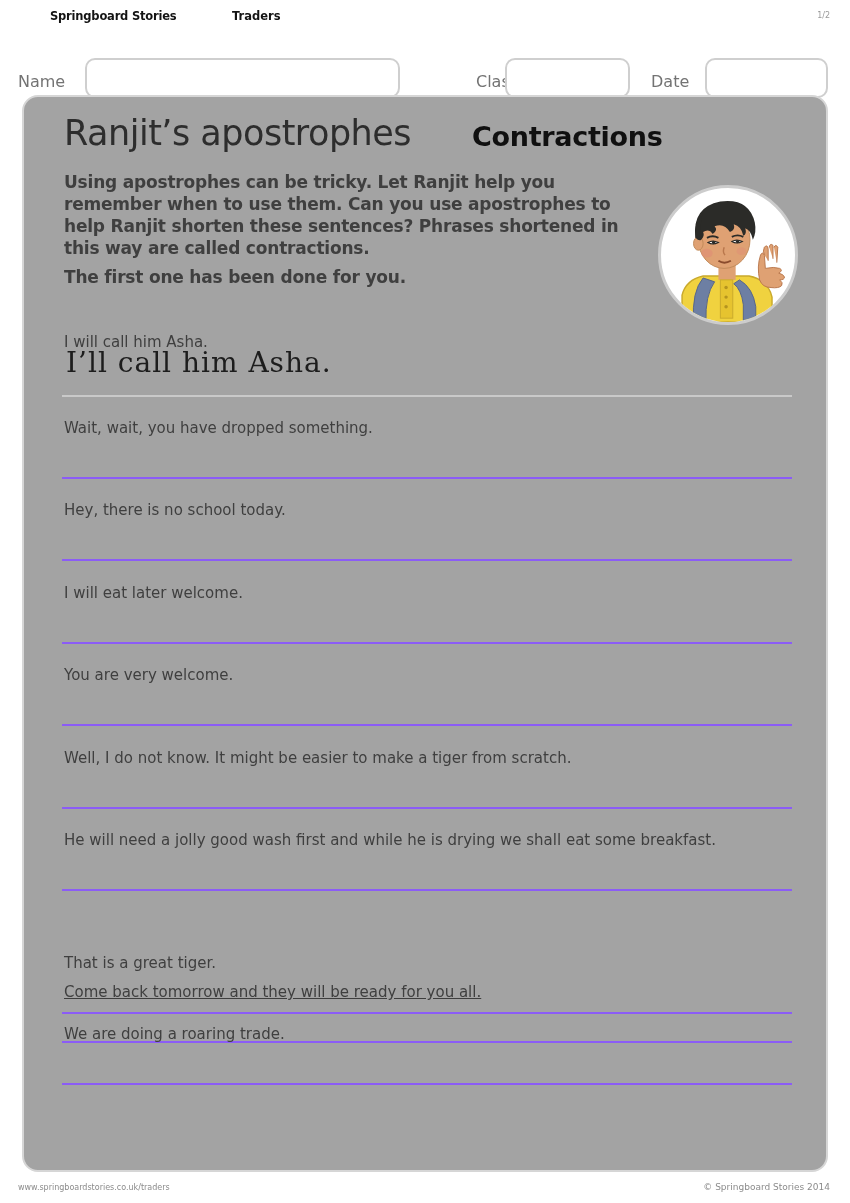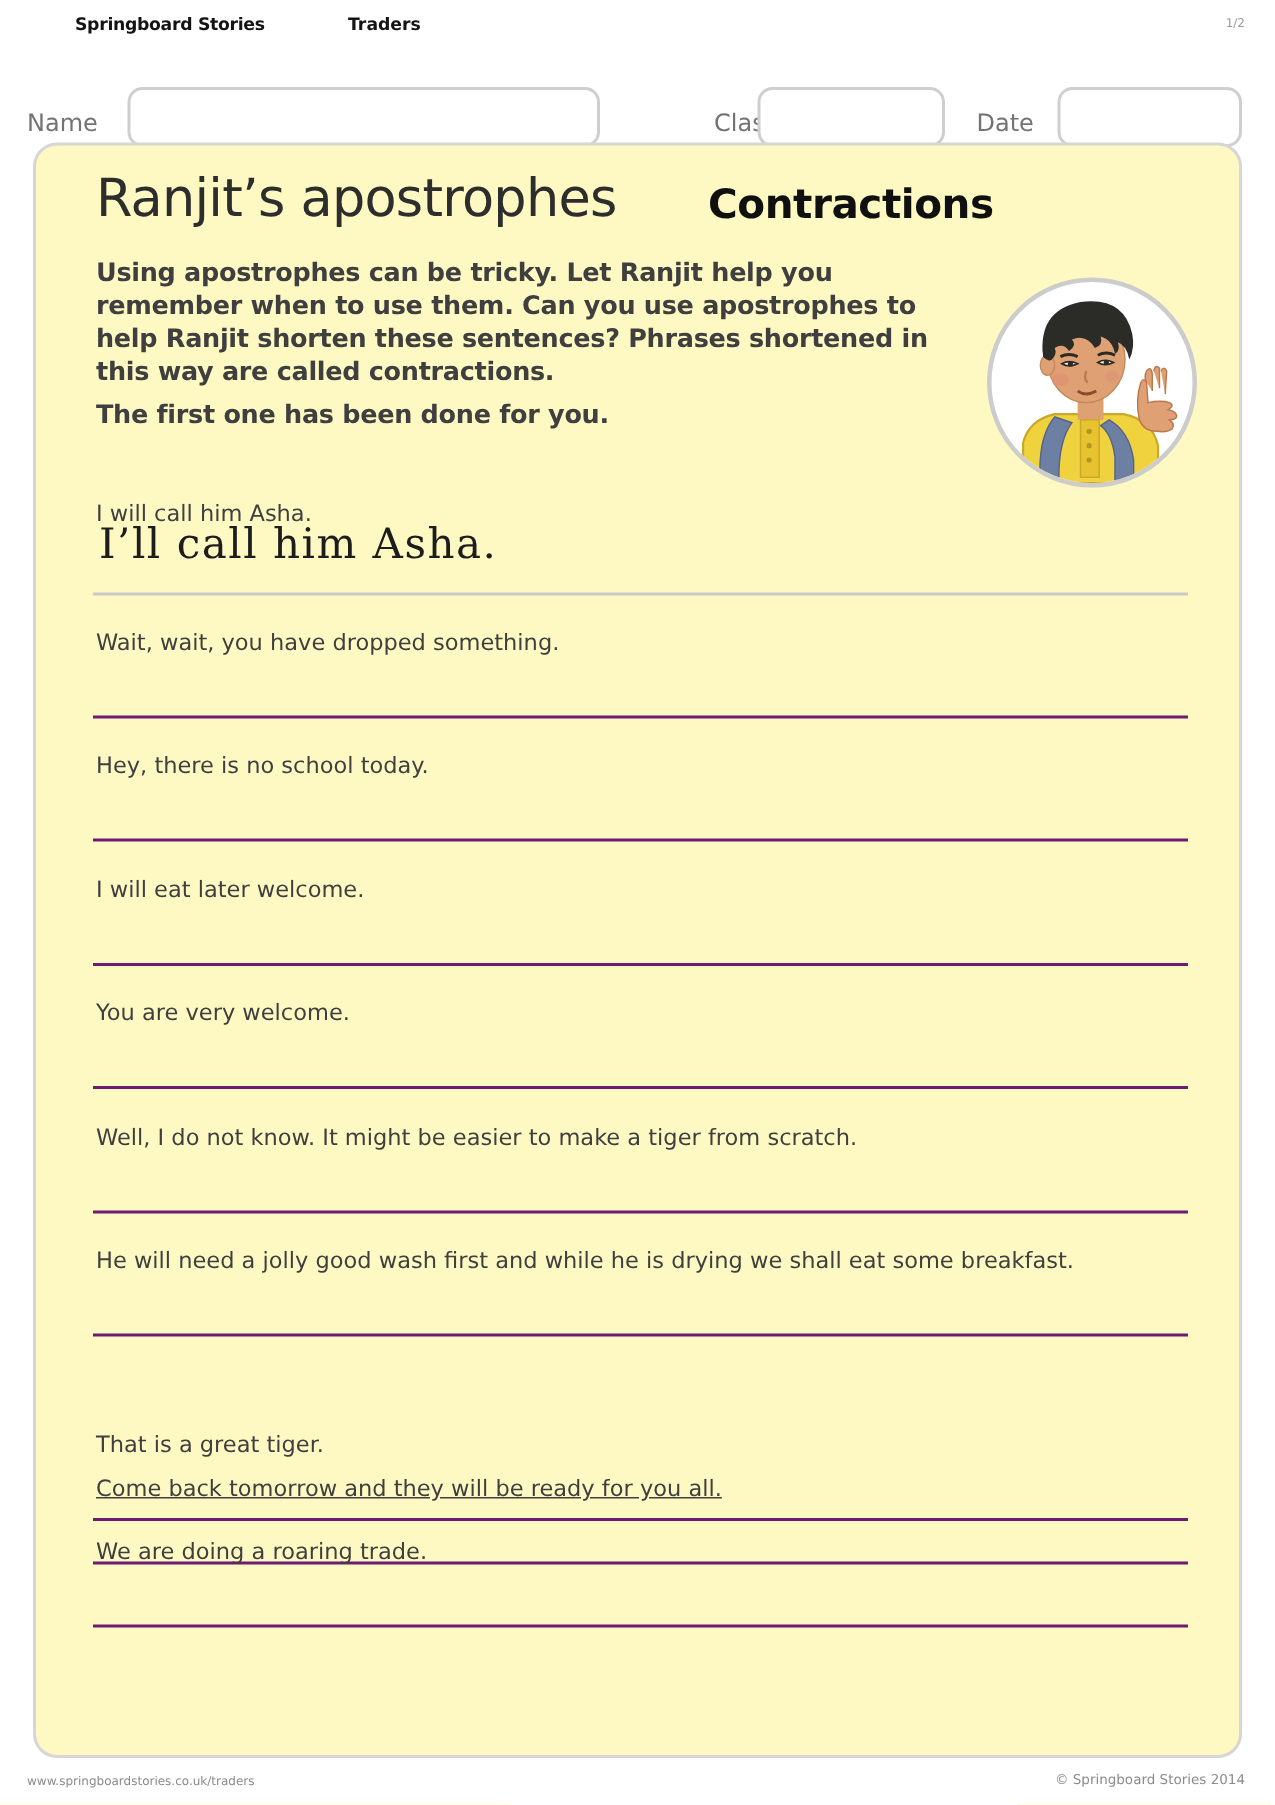--- a/index.html
+++ b/index.html
@@ -26,21 +26,21 @@
   .label-date  { left: 651px; }
   .field-box { position: absolute; top: 2px; height: 40px; background: #fff; border: 2px solid #cfcfcf; border-radius: 10px; }
   .box-name  { left: 85px;  width: 315px; }
   .box-class { left: 505px; width: 125px; }
   .box-date  { left: 705px; width: 123px; }
 
   
   .card {
     position: absolute; left: 22px; top: 95px;
     width: 806px; height: 1077px;
-    background: #fef9c3;
+    background: #a3a3a3;
     border: 2px solid #d6d6d6;
     border-radius: 16px;
   }
 
   .ws-title { position: absolute; left: 40px; top: 16px; margin: 0; font-size: 35px; font-weight: 500; color: #2d2d2d; letter-spacing: -0.5px; }
   .ws-subtitle { position: absolute; left: 448px; top: 24px; margin: 0; font-size: 27px; font-weight: 800; color: #101010; letter-spacing: -0.3px; }
 
   .intro { position: absolute; left: 40px; top: 74px; width: 592px; }
   .intro p { margin: 0; font-size: 17px; line-height: 22px; font-weight: 600; color: #3f3f3f; letter-spacing: -0.2px; }
   .intro .note { margin-top: 7px; }
@@ -65,21 +65,21 @@
     position: absolute; left: 4px; bottom: 16px;
     font-family: "DejaVu Serif", cursive;
     font-size: 28px; color: #1d1d1d; letter-spacing: 1px;
     white-space: nowrap;
   }
 
   
   .q {
     position: absolute; left: 38px;
     width: 730px; height: 60px;
-    border-bottom: 2px solid #701a75;
+    border-bottom: 2px solid #8b5cf6;
   }
   .q p { margin: 0; padding-left: 2px; font-size: 15px; color: #3f3f3f; }
   .q1 { top: 322px; } .q2 { top: 404px; } .q3 { top: 487px; }
   .q4 { top: 569px; } .q5 { top: 652px; } .q6 { top: 734px; }
   .q7 { top: 857px; } .q8 { top: 886px; text-decoration: underline; } .q9 { top: 928px; }
 
   
   .footer-url { position: absolute; left: 18px; top: 1183px; font-size: 8px; color: #8b8b8b; }
   .footer-copy { position: absolute; right: 20px; top: 1182px; font-size: 9px; color: #8b8b8b; }
 </style>

